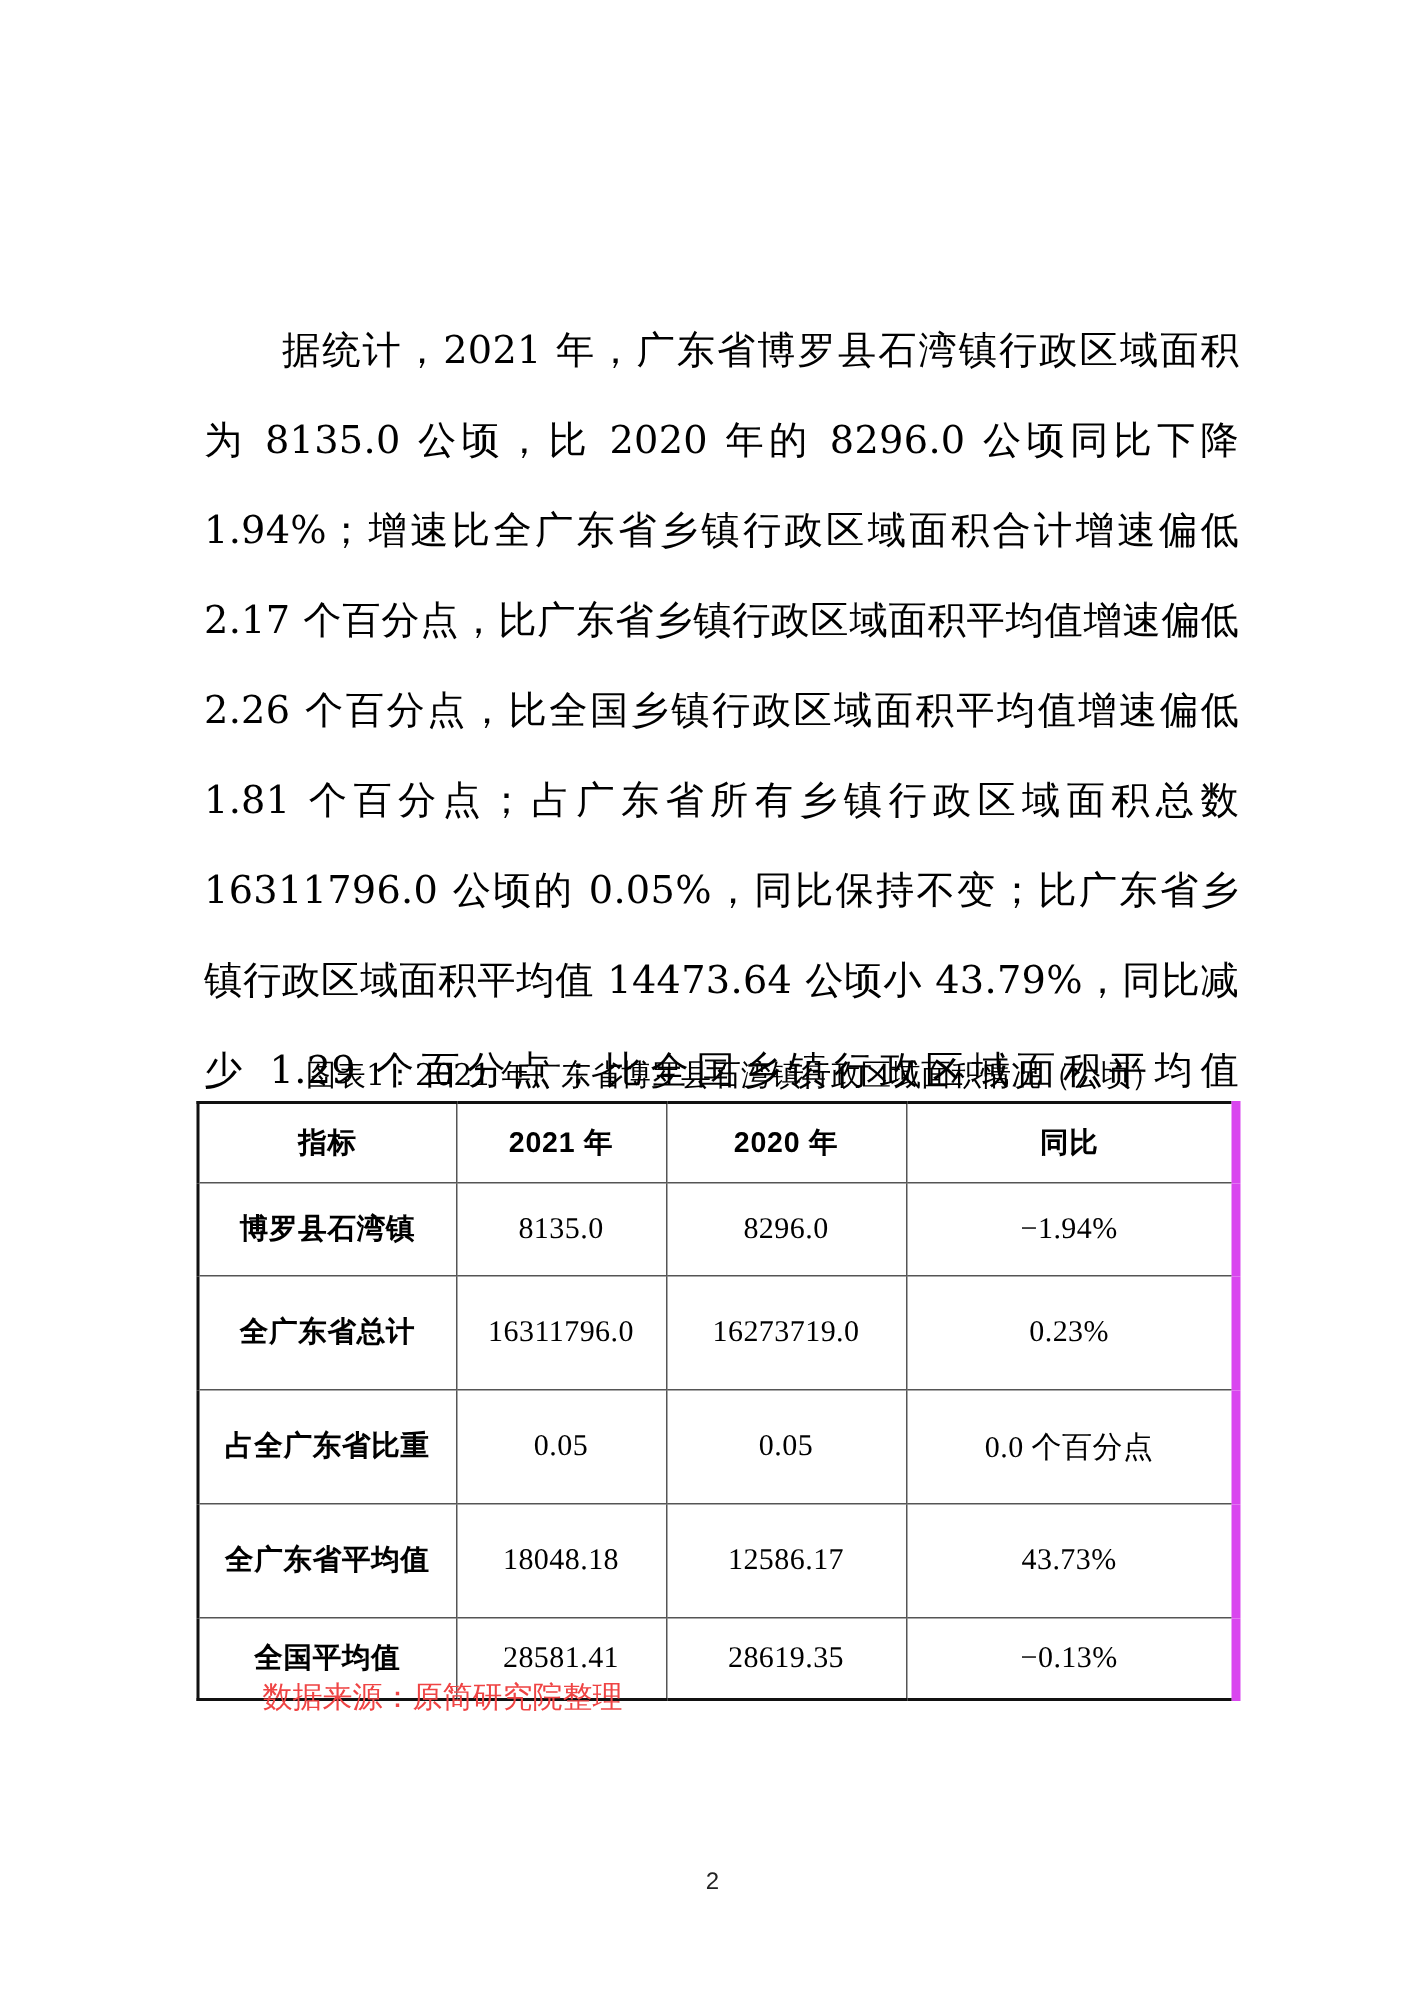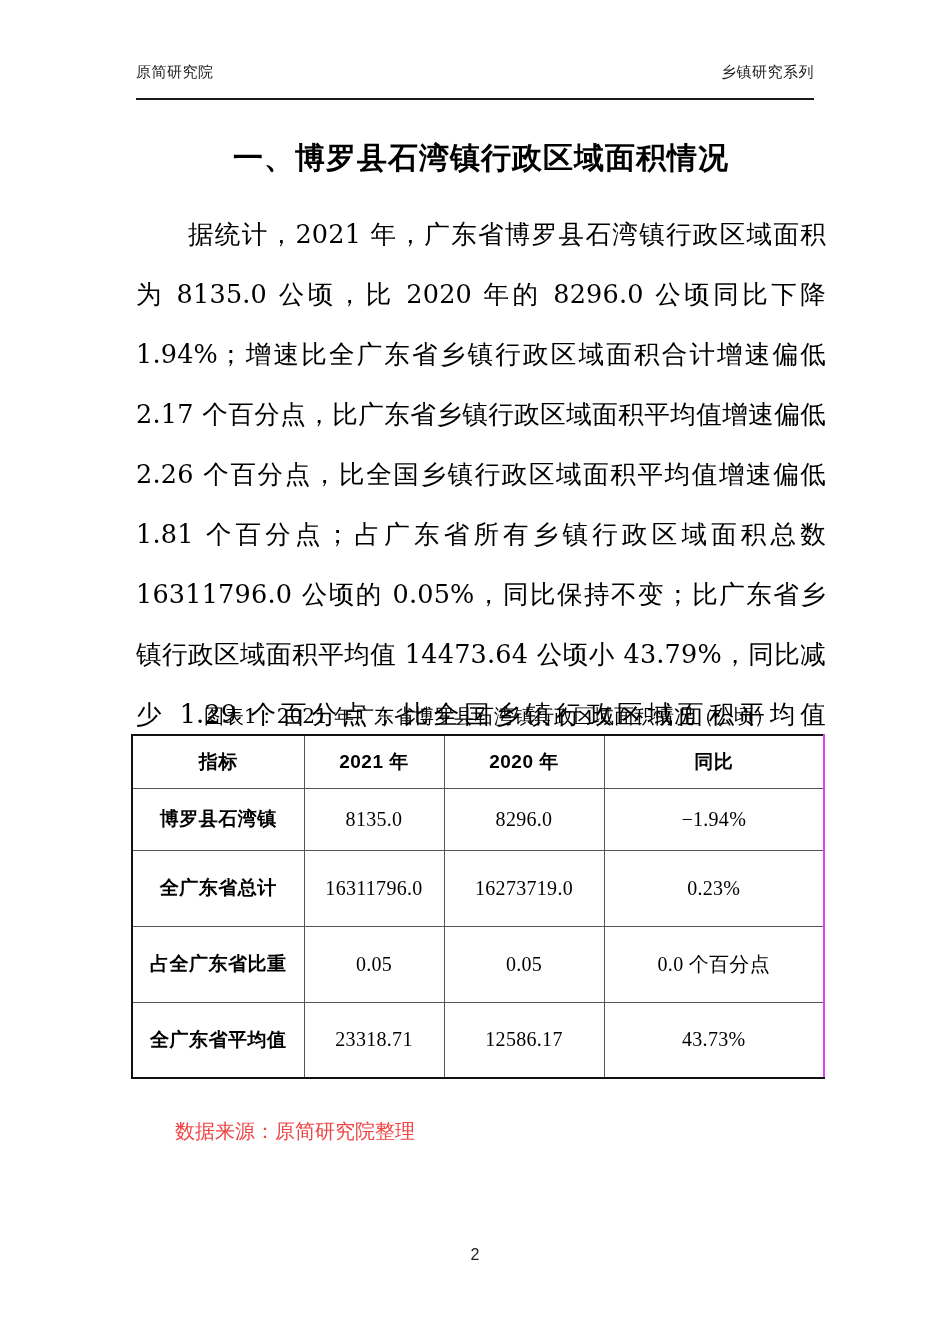--- a/index.html
+++ b/index.html
@@ -114,21 +114,21 @@
   }
   .data-table tr:last-child td {
     border-bottom: 2px solid #111;
   }
   .data-table td:first-child,
   .data-table th:first-child {
     border-left: 2px solid #111;
   }
   .data-table td:last-child,
   .data-table th:last-child {
-    border-right: 2px solid #d946ef;
+    border-right: 6px solid #d946ef;
   }
 
   .col-label  { width: 172px; }
   .col-y1     { width: 140px; }
   .col-y2     { width: 160px; }
   .col-yoy    { width: 220px; }
 
   .lbl-cell {
     font-family: "Liberation Sans", "DejaVu Sans", sans-serif;
     font-weight: bold;
@@ -175,26 +175,21 @@
     font-family: "Liberation Sans", "DejaVu Sans", sans-serif;
     font-size: 16px;
     color: #222;
   }
 </style>
 </head>
 <body>
 
 <div class="page">
 
-  <div class="running-header">
-    <span class="hdr-text">原简研究院</span>
-    <span class="hdr-text">乡镇研究系列</span>
-  </div>
-
-  <div class="section-title">一、博罗县石湾镇行政区域面积情况</div>
+
 
   <div class="body-block">
     <p class="body-par">据统计，2021 年，广东省博罗县石湾镇行政区域面积为 8135.0 公顷，比 2020 年的 8296.0 公顷同比下降 1.94%；增速比全广东省乡镇行政区域面积合计增速偏低 2.17 个百分点，比广东省乡镇行政区域面积平均值增速偏低 2.26 个百分点，比全国乡镇行政区域面积平均值增速偏低 1.81 个百分点；占广东省所有乡镇行政区域面积总数 16311796.0 公顷的 0.05%，同比保持不变；比广东省乡镇行政区域面积平均值 14473.64 公顷小 43.79%，同比减少 1.29 个百分点；比全国乡镇行政区域面积平均值 28581.41 公顷小 71.54%，同比减少 0.53 个百分点。</p>
   </div>
 
   <div class="table-caption">图表1：2021 年广东省博罗县石湾镇行政区域面积情况（公顷）</div>
 
   <table class="data-table">
     <colgroup>
       <col class="col-label">
@@ -224,24 +219,30 @@
         <td class="num-cell">0.23%</td>
       </tr>
       <tr class="r-tall">
         <td class="lbl-cell">占全广东省比重</td>
         <td class="num-cell">0.05</td>
         <td class="num-cell">0.05</td>
         <td class="num-cell">0.0 个百分点</td>
       </tr>
       <tr class="r-tall">
         <td class="lbl-cell">全广东省平均值</td>
-        <td class="num-cell">23318.71</td>
+        <td class="num-cell">18048.18</td>
         <td class="num-cell">12586.17</td>
         <td class="num-cell">43.73%</td>
       </tr>
+      <tr class="r-short">
+        <td class="lbl-cell">全国平均值</td>
+        <td class="num-cell">28581.41</td>
+        <td class="num-cell">28619.35</td>
+        <td class="num-cell">−0.13%</td>
+      </tr>
     </tbody>
   </table>
 
   <div class="source-note">数据来源：原简研究院整理</div>
 
   <div class="page-number">2</div>
 
 </div>
 
 </body></html>

